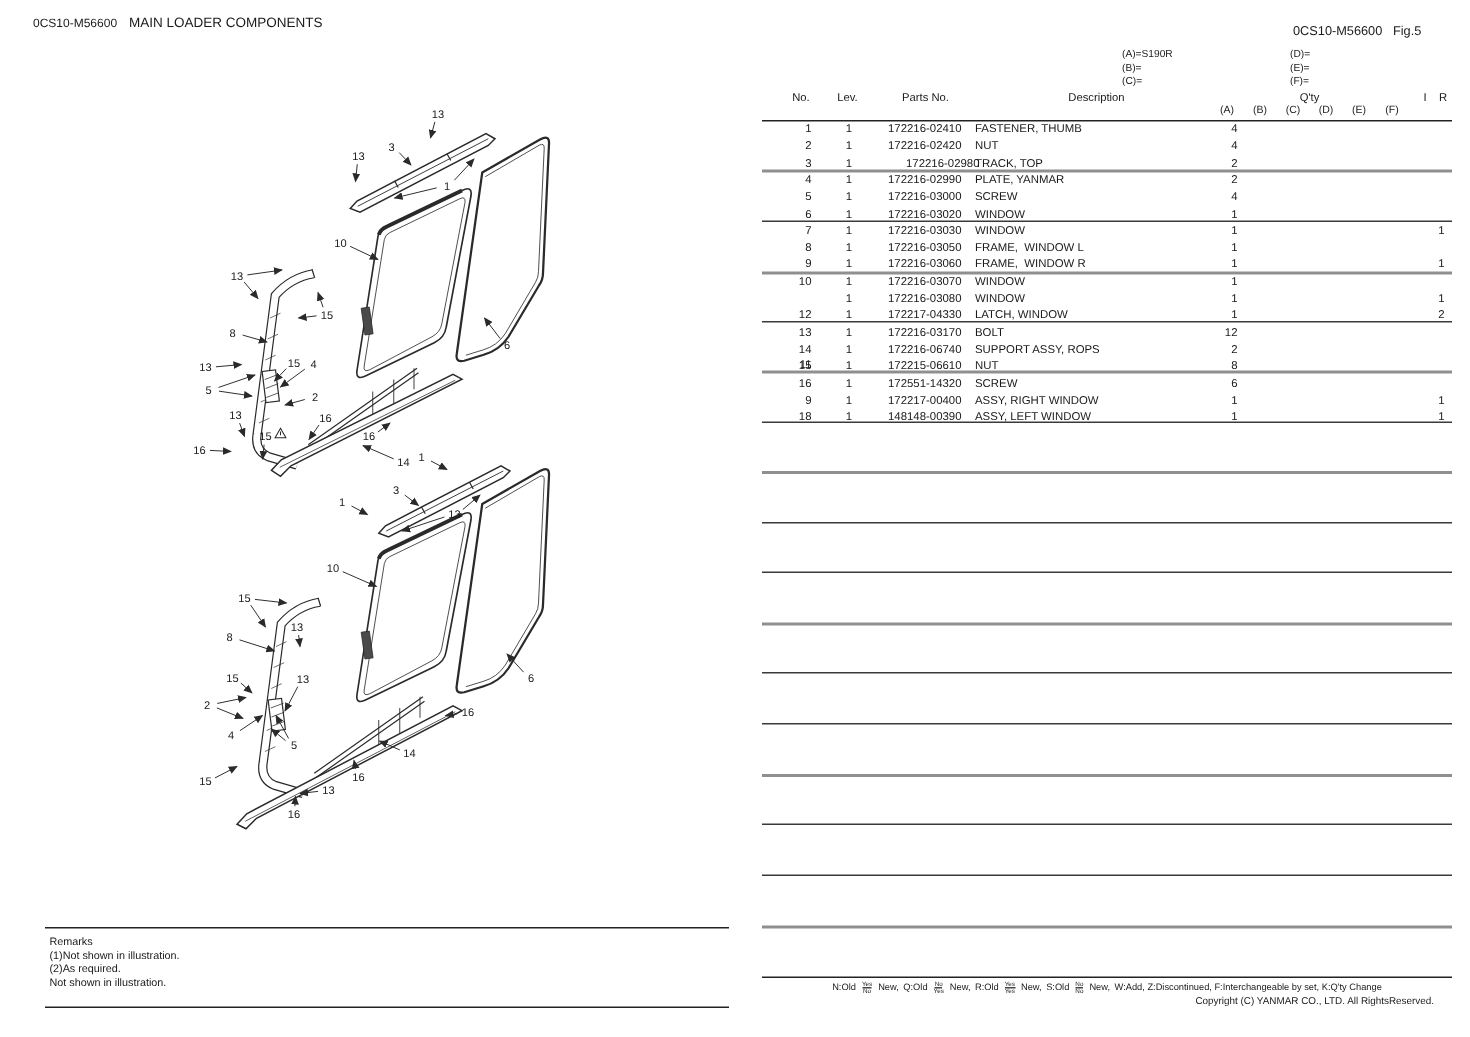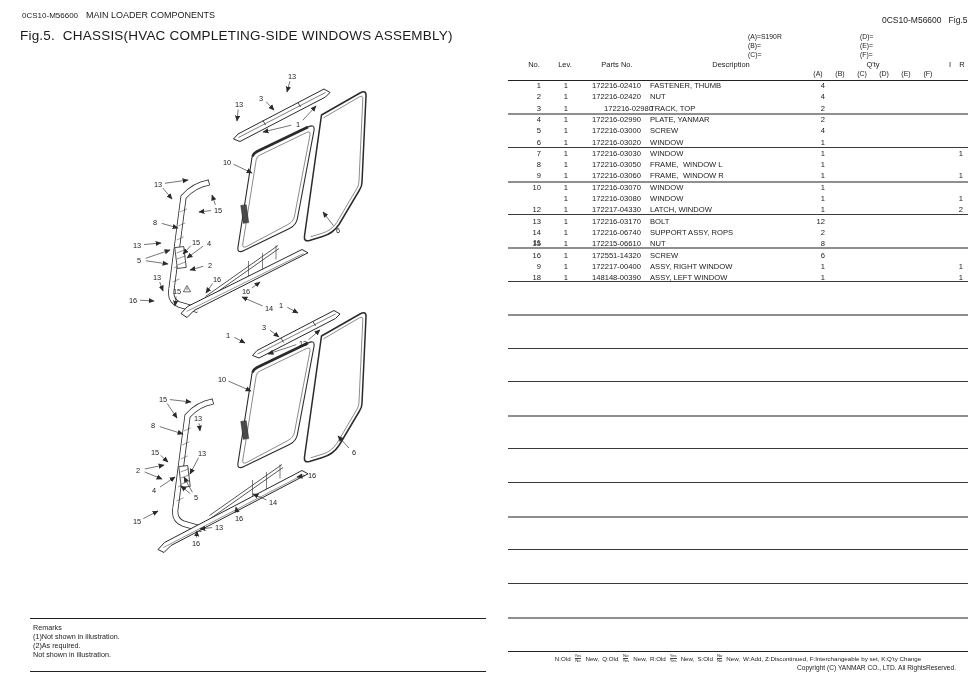--- a/index.html
+++ b/index.html
@@ -26,22 +26,21 @@
   .foot-copy{font-size:6.6px;text-align:right;}
   svg text{font-family:"Liberation Sans",sans-serif;}
 </style>
 </head>
 <body>
 
 <div class="page">
 
   <span class="abs hdr-code" style="left:22px;top:11px;">0CS10-M56600</span>
   <span class="abs hdr-section" style="left:86px;top:10px;">MAIN LOADER COMPONENTS</span>
-  <span class="abs fig-title pre" style="left:20px;top:28px;">Fig.5.  CHASSIS(HVAC COMPLETING-SIDE WINDOWS ASSEMBLY)</span>
-  <span class="abs hdr-right pre" style="left:862px;top:15px;margin-left:20px;">0CS10-M56600   Fig.5</span>
+  <span class="abs hdr-right pre" style="left:862px;top:15px;">0CS10-M56600   Fig.5</span>
 
   <span class="abs variant" style="left:748px;top:32px;">(A)=S190R</span>
   <span class="abs variant" style="left:748px;top:41px;">(B)=</span>
   <span class="abs variant" style="left:748px;top:50px;">(C)=</span>
   <span class="abs variant" style="left:860px;top:32px;">(D)=</span>
   <span class="abs variant" style="left:860px;top:41px;">(E)=</span>
   <span class="abs variant" style="left:860px;top:50px;">(F)=</span>
 
   <svg class="abs" style="left:20px;top:55px;" width="480" height="580" viewBox="20 55 480 580">
     <defs>

